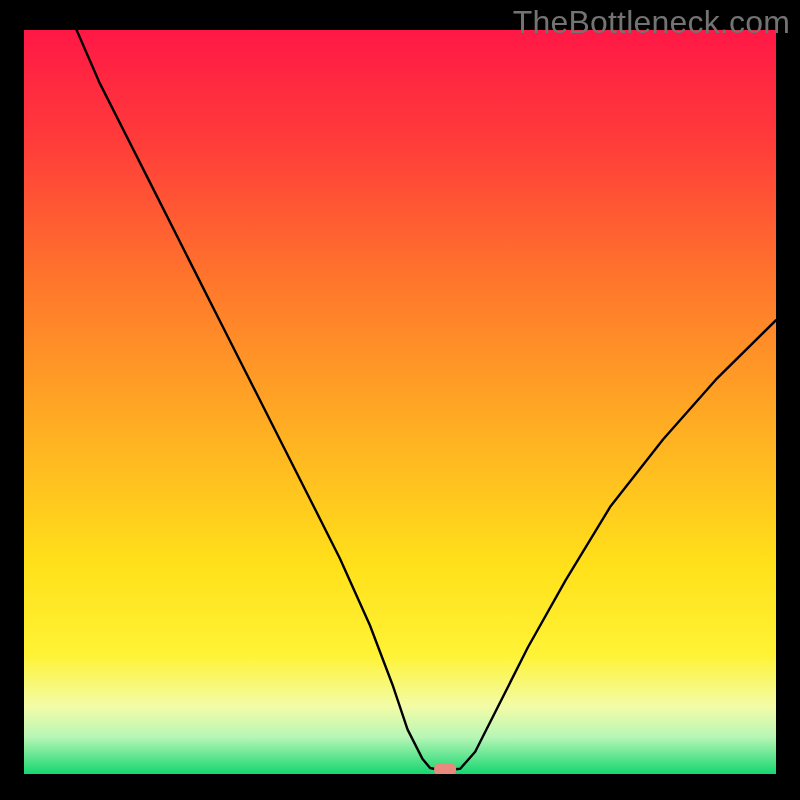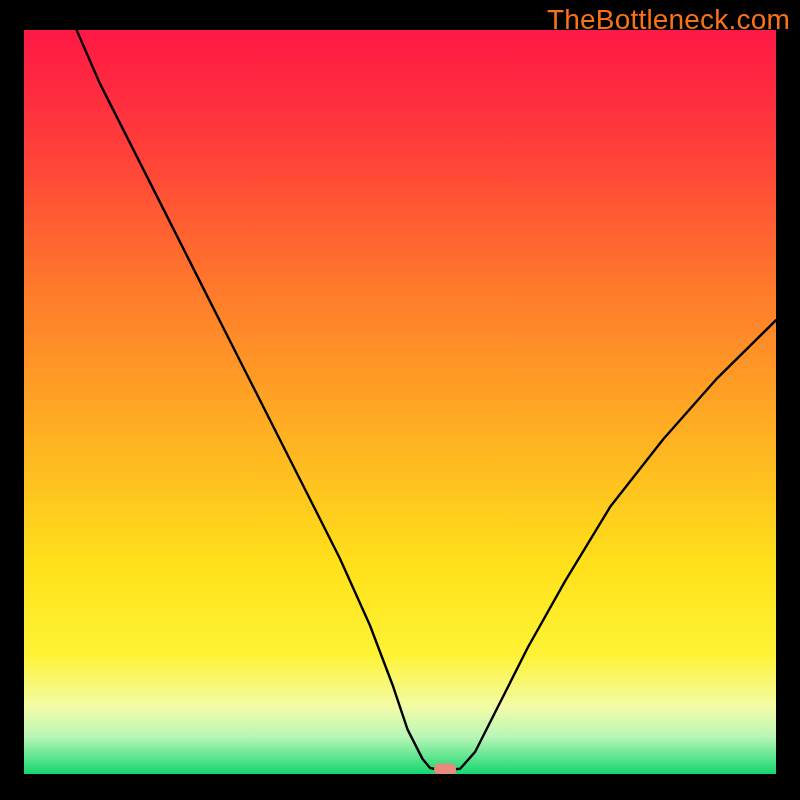--- a/index.html
+++ b/index.html
@@ -14,22 +14,22 @@
   .frame {
     position: relative;
     width: 800px;
     height: 800px;
     background: #000;
   }
   .watermark {
     position: absolute;
     top: 4px;
     right: 10px;
-    color: #f97316;
-    font-size: 28px;
+    color: #737373;
+    font-size: 32px;
     font-weight: 500;
     letter-spacing: 0.2px;
     z-index: 10;
     margin-left: 8px;
   }
   .plot-outer {
     position: absolute;
     left: 24px;
     top: 30px;
     width: 752px;

